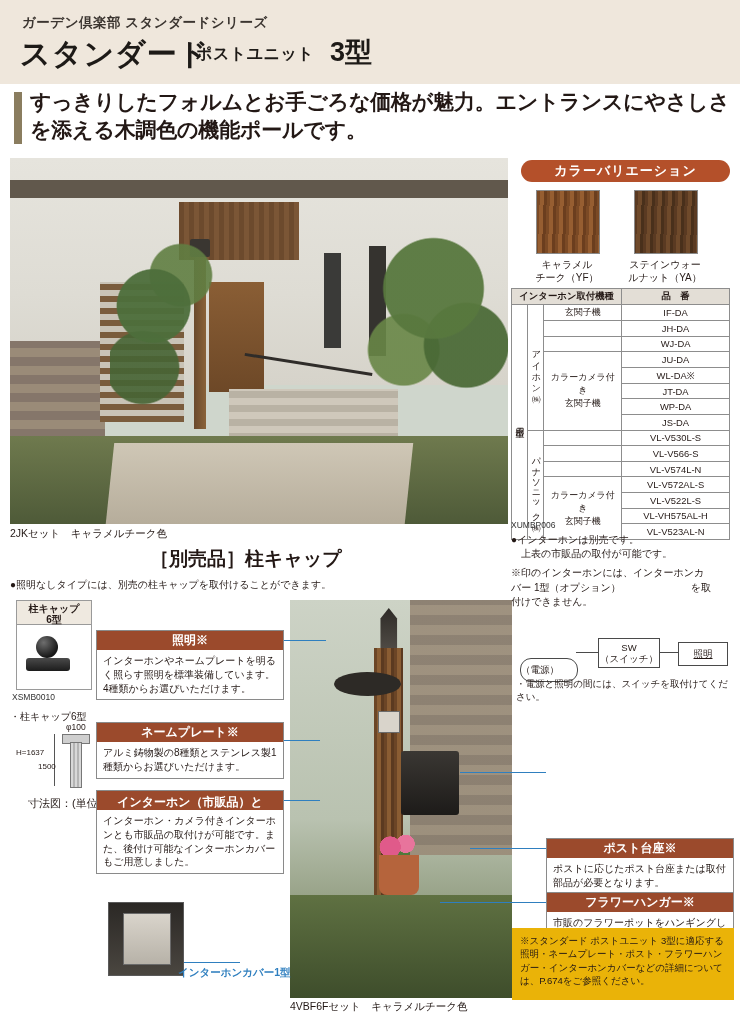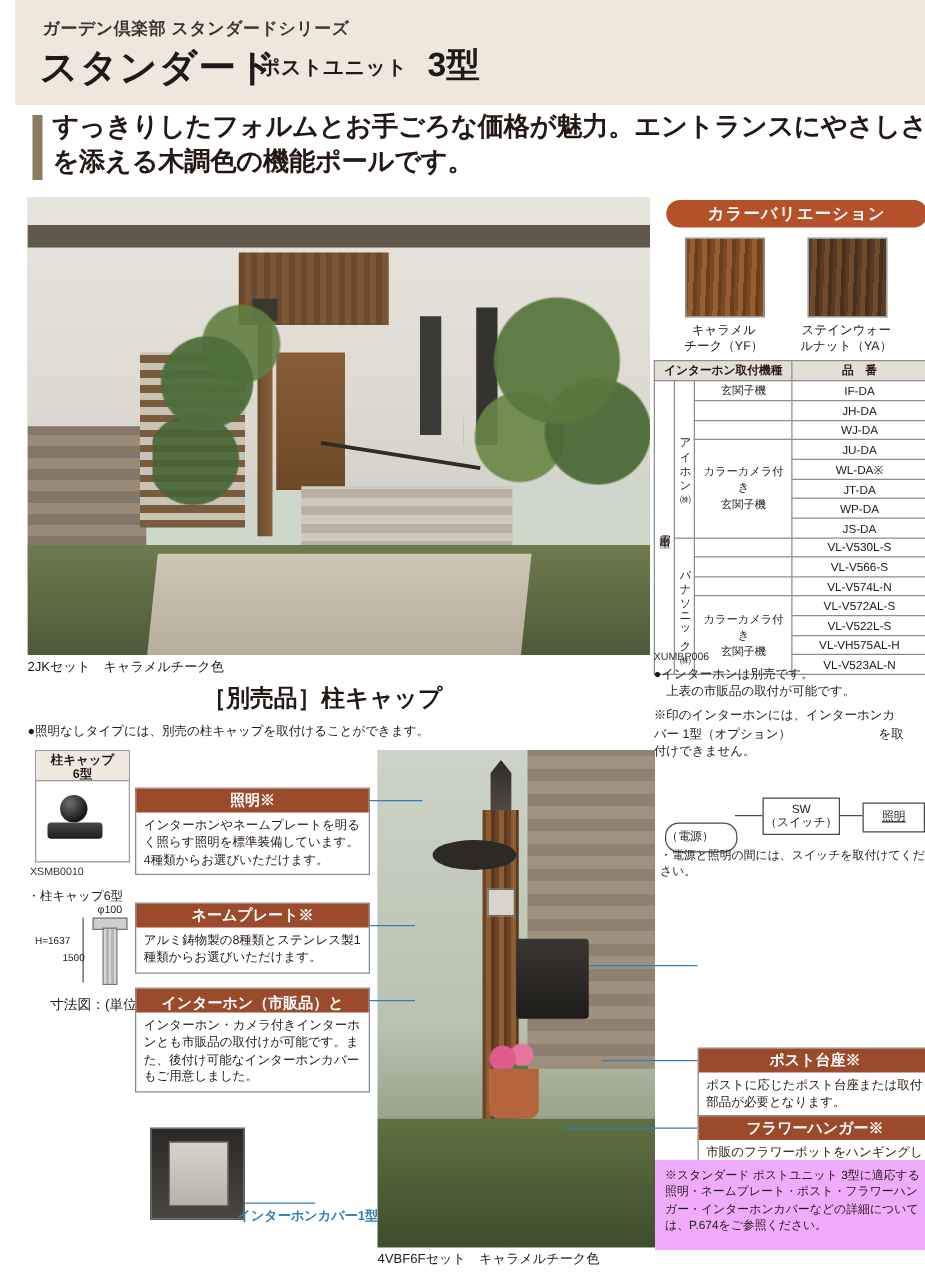--- a/index.html
+++ b/index.html
@@ -4,21 +4,21 @@
 <style>
   html,body{margin:0;padding:0;}
   body{
     width:740px;height:1019px;
     background:#ffffff;
     font-family:"Liberation Sans", sans-serif;
     color:#231815;
     position:relative;
     overflow:hidden;
   }
-  .page{position:relative;width:600px;height:1019px;margin-left:12px;}
+  .page{position:relative;width:600px;height:1019px;}
 
   
   .header{
     position:absolute;left:0;top:0;width:740px;height:84px;
     background:#efe7dc;
   }
   .header .brand{
     position:absolute;left:22px;top:14px;
     font-size:13.5px;font-weight:bold;color:#3b3530;letter-spacing:.5px;
   }
@@ -239,21 +239,21 @@
   }
   .ic-img .inner{position:absolute;left:14px;top:10px;width:46px;height:50px;
     background:linear-gradient(180deg,#d9d4cb,#b7b2a8);border:1px solid #6a6a6a;}
   .ic-label{
     position:absolute;left:178px;top:966px;font-size:10.5px;font-weight:bold;color:#2f7fbf;
   }
 
   
   .bn{
     position:absolute;left:512px;top:928px;width:222px;height:72px;
-    background:#f0abfc;font-size:9.5px;line-height:1.4;padding:6px 8px;box-sizing:border-box;
+    background:#eab308;font-size:9.5px;line-height:1.4;padding:6px 8px;box-sizing:border-box;
   }
 </style>
 </head>
 <body>
 
 <div class="page">
 
   <div class="header">
     <div class="brand">ガーデン倶楽部 スタンダードシリーズ</div>
     <div class="title">スタンダード</div>

